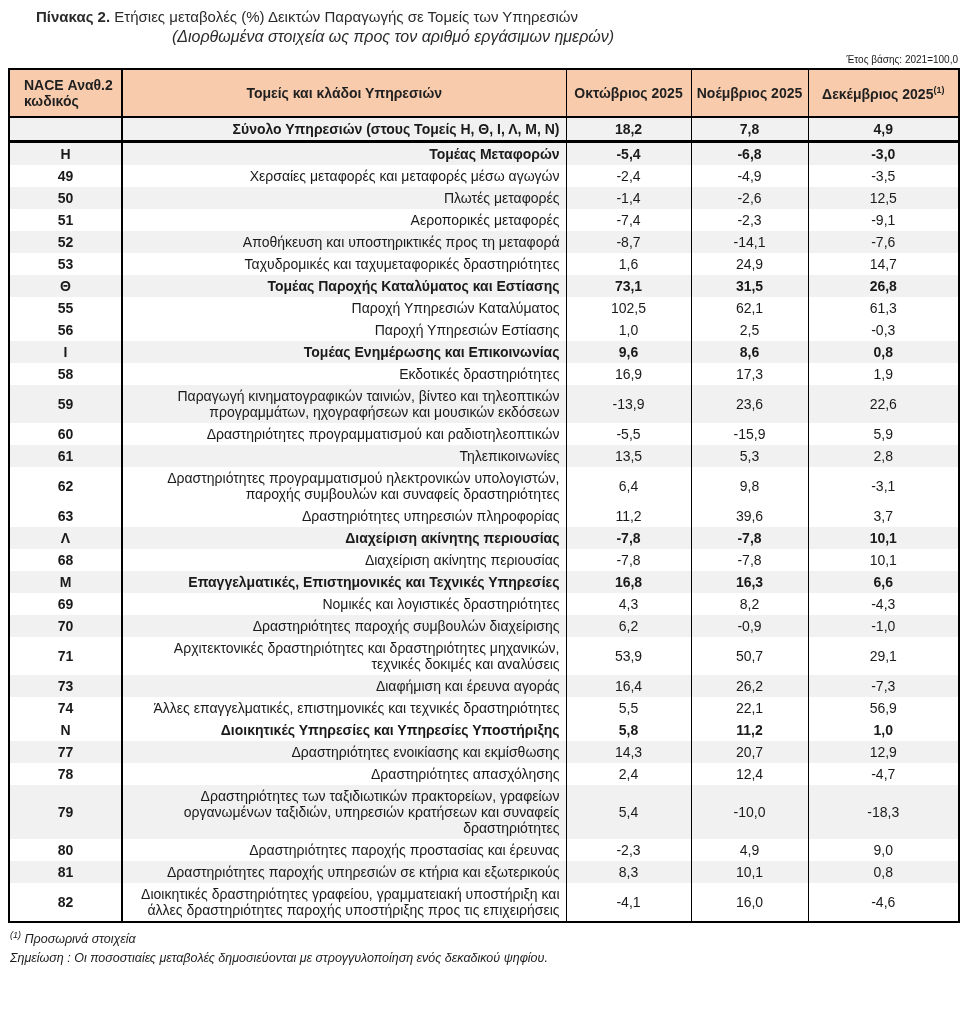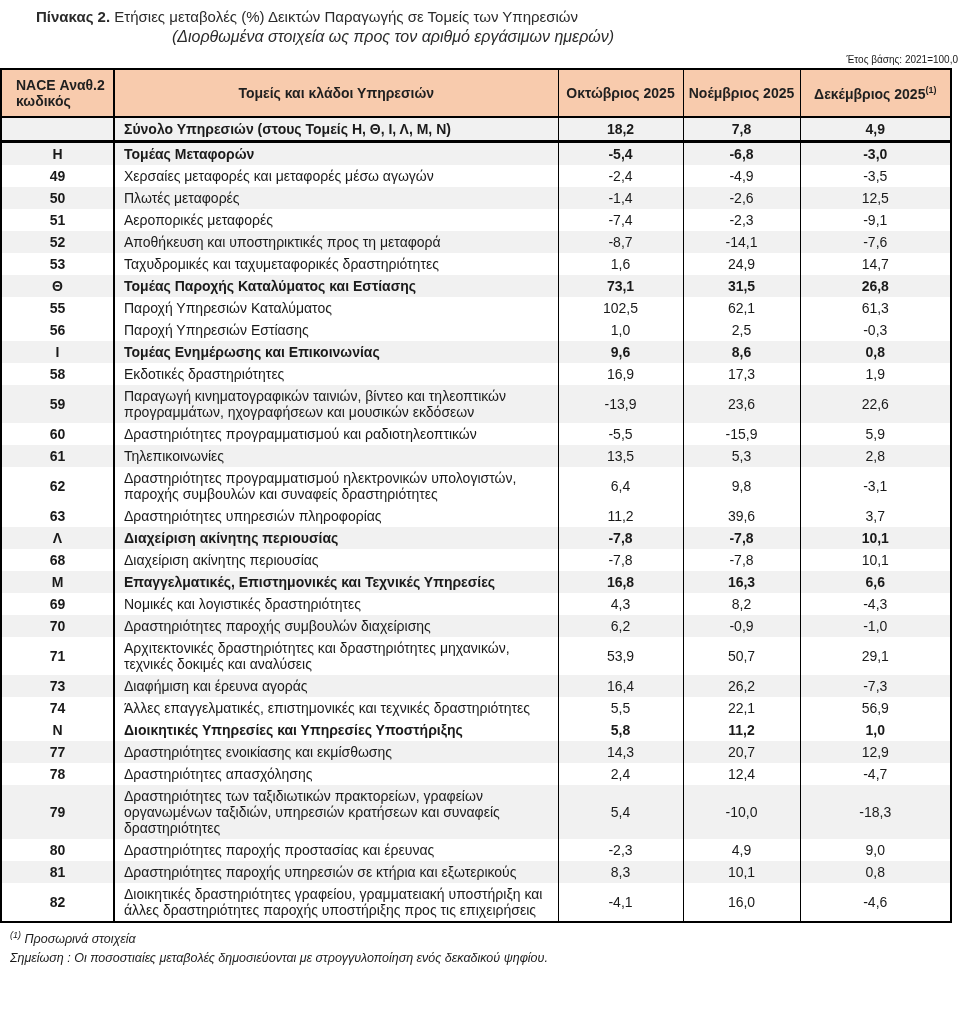--- a/index.html
+++ b/index.html
@@ -33,20 +33,21 @@
     color: #2b2b2b;
   }
   .base-year-line {
     width: 950px;
     margin: 8px 0 3px 8px;
     text-align: right;
     font-size: 10px;
     color: #1a1a1a;
   }
   table.data-table {
+    margin-left: 8px;
     width: 950px;
     border-collapse: collapse;
     table-layout: fixed;
     border: 2px solid #000000;
     font-size: 14px;
     color: #1a1a1a;
   }
   col.c-code { width: 113px; }
   col.c-name { width: 444px; }
   col.c-oct  { width: 125px; }
@@ -79,21 +80,21 @@
     line-height: 16px;
     vertical-align: middle;
     background-clip: padding-box;
   }
   td.code-cell {
     text-align: center;
     font-weight: bold;
     border-right: 2px solid #000000;
   }
   td.name-cell {
-    text-align: left;
+    text-align: right;
     padding-left: 9px;
     padding-right: 6px;
     border-right: 1.5px solid #000000;
   }
   td.val-oct, td.val-nov { text-align: center; border-right: 1.5px solid #000000; }
   td.val-dec { text-align: center; }
 
   tr.shade td { background: #F1F1F1; }
   tr.bold td { font-weight: bold; }
   tr.total td { border-bottom: 3px solid #000000; }

